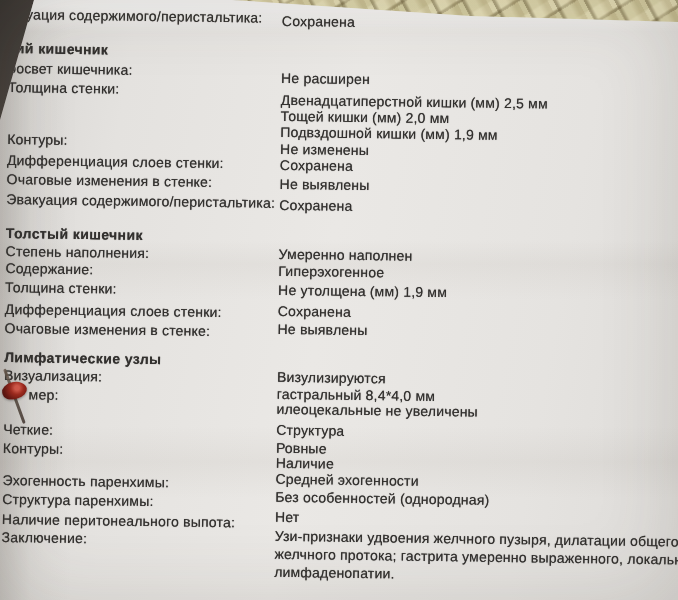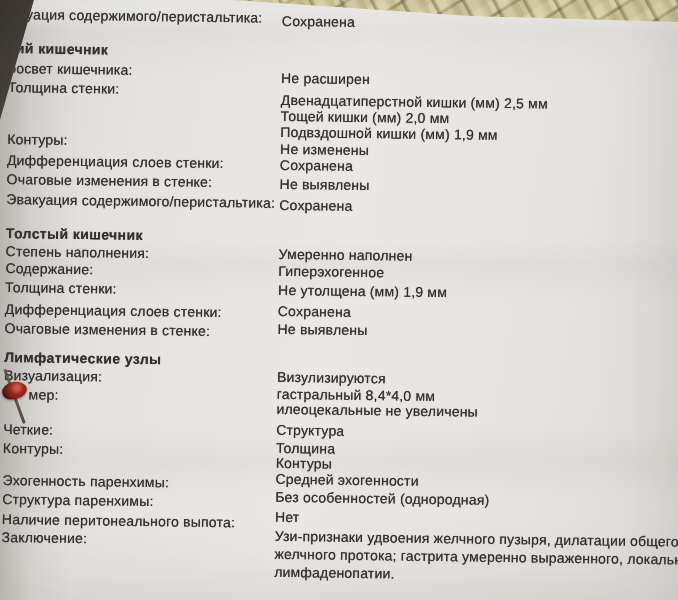--- a/index.html
+++ b/index.html
@@ -187,22 +187,22 @@
       <div class="row" style="top:421px">
         <span class="lbl">Четкие:</span>
         <div class="val" style="top:-3px">
           <div>Структура</div>
         </div>
       </div>
 
       <div class="row" style="top:440px">
         <span class="lbl">Контуры:</span>
         <div class="val lh15" style="top:-3px">
-          <div>Толщина</div>
-          <div>Контуры</div>
+          <div>Ровные</div>
+          <div>Наличие</div>
         </div>
       </div>
 
       <div class="row" style="top:472px">
         <span class="lbl">Эхогенность паренхимы:</span>
         <div class="val" style="top:-5px">
           <div>Средней эхогенности</div>
         </div>
       </div>
 

